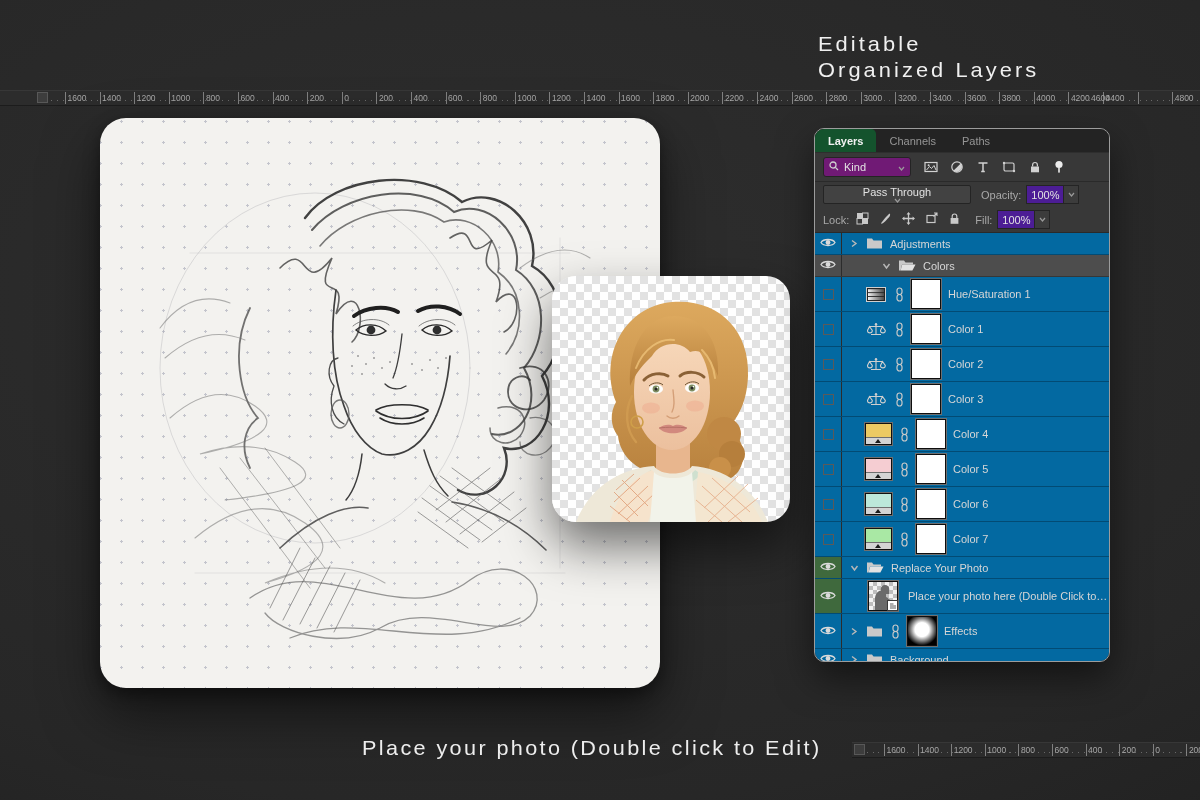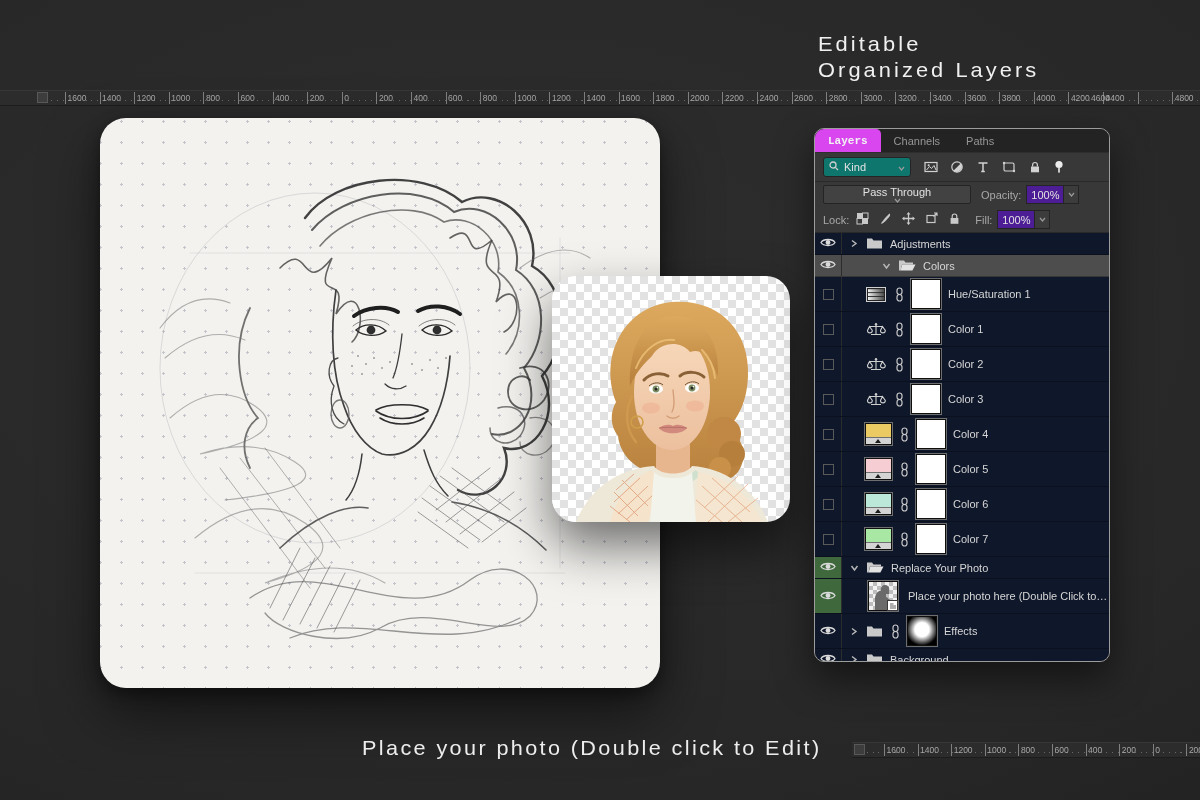--- a/index.html
+++ b/index.html
@@ -36,41 +36,41 @@
       linear-gradient(45deg,#e2e2e2 25%,transparent 25%,transparent 75%,#e2e2e2 75%),
       linear-gradient(45deg,#e2e2e2 25%,#ffffff 25%,#ffffff 75%,#e2e2e2 75%);
     background-size:16px 16px;background-position:0 0,8px 8px;
     box-shadow:0 24px 50px rgba(0,0,0,.55);overflow:hidden;z-index:5;}
   
   .panel{position:absolute;left:814px;top:128px;width:296px;height:534px;background:#383838;
     border:1px solid #9c9c9c;border-radius:10px;box-shadow:0 16px 36px rgba(0,0,0,.5);
     overflow:hidden;box-sizing:border-box;z-index:6;font-size:11px;color:#d6d6d6;}
   .tabbar{height:23px;background:#232323;display:flex;border-bottom:1px solid #2e2e2e;}
   .tab{padding:0 13px;color:#969696;display:flex;align-items:center;font-size:11px;}
-  .tab.active{background:#d946ef;color:#f2f2f2;border-radius:5px 5px 0 0;font-weight:bold;font-family:Liberation Mono, monospace;}
+  .tab.active{background:#14532d;color:#f2f2f2;border-radius:5px 5px 0 0;font-weight:bold;}
   .filterrow{height:28px;display:flex;align-items:center;padding:0 8px;border-bottom:1px solid #2a2a2a;}
-  .kindbox{width:88px;height:20px;background:#0f766e;border:1px solid #242424;border-radius:3px;
+  .kindbox{width:88px;height:20px;background:#701a75;border:1px solid #242424;border-radius:3px;
     display:flex;align-items:center;gap:5px;padding:0 5px;color:#e2e2e2;box-sizing:border-box;}
   .kindbox .grow{flex:1;}
   .filticons{display:flex;gap:12px;margin-left:13px;align-items:center;}
   .filticons span{display:flex;align-items:center;}
   .blendrow{height:25px;display:flex;align-items:center;padding:0 8px;color:#a8a8a8;}
   .blendbox{width:148px;height:19px;background:#424242;border:1px solid #242424;border-radius:2px;
     display:flex;align-items:center;justify-content:space-between;padding:0 6px;color:#e2e2e2;box-sizing:border-box;flex-direction:column;}
   .lbl{margin-left:10px;}
   .valwrap{display:flex;align-items:center;margin-left:5px;}
   .valbox{min-width:38px;height:19px;background:#4c1d95;border:1px solid #242424;display:flex;
     align-items:center;justify-content:center;color:#e2e2e2;padding:0 3px;box-sizing:border-box;}
   .valchev{width:15px;height:19px;border:1px solid #242424;border-left:none;background:#3c3c3c;
     display:flex;align-items:center;justify-content:center;box-sizing:border-box;}
   .lockrow{height:25px;display:flex;align-items:center;padding:0 8px;color:#a8a8a8;border-bottom:1px solid #2a2a2a;}
   .lockicons{display:flex;gap:10px;margin:0 4px 0 7px;align-items:center;}
   
   #layer-list{}
-  .lrow{display:flex;align-items:stretch;height:21px;border-bottom:1px solid rgba(0,0,0,.28);background:#0f172a;}
+  .lrow{display:flex;align-items:stretch;height:21px;border-bottom:1px solid rgba(0,0,0,.28);background:#0369a1;}
   .lrow.tall{height:34px;}
   .lrow.selected{background:#4d4d4d;gap:32px;}
   .eyecell{width:26px;flex:none;display:flex;align-items:center;justify-content:center;border-right:1px solid #2c2c2c;}
   .eyecell.green{background:#3f693d;}
   .eyebox{width:11px;height:11px;border:1px solid #5a5a5a;box-sizing:border-box;}
   .rowc{flex:1;display:flex;align-items:center;gap:7px;padding-left:7px;min-width:0;}
   .lrow.child .rowc{padding-left:23px;}
   .lrow.smart .rowc{padding-left:26px;gap:10px;}
   .chev{width:10px;display:flex;justify-content:center;}
   .adjicon{width:22px;display:flex;justify-content:center;}

